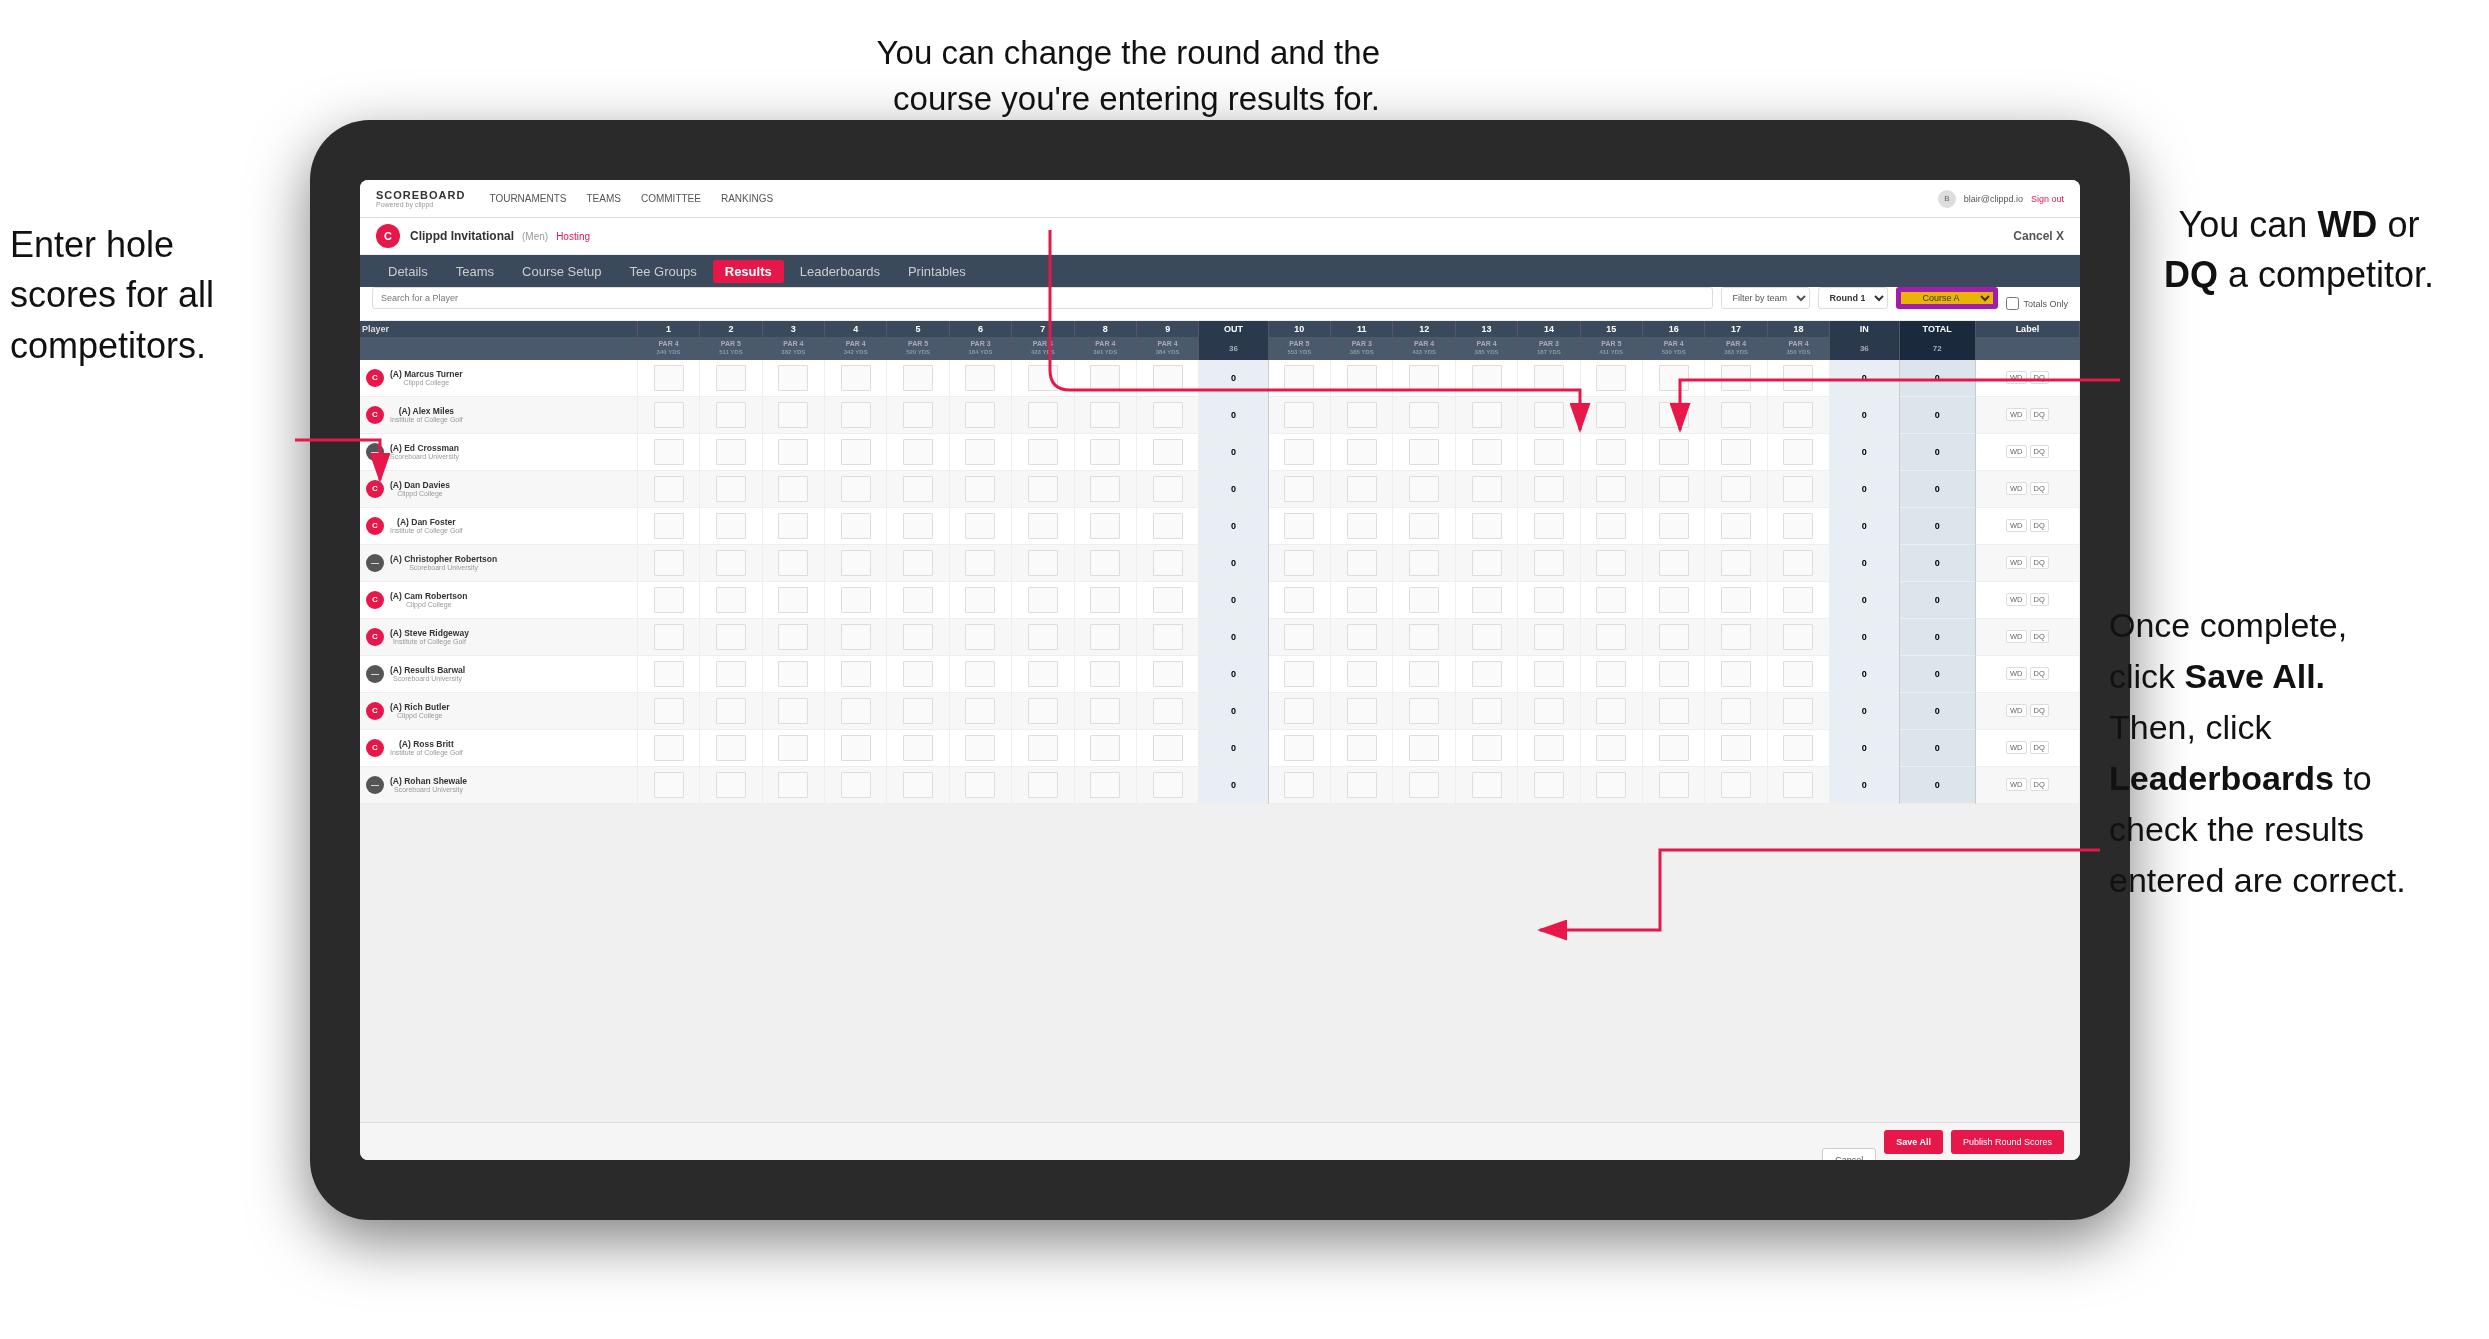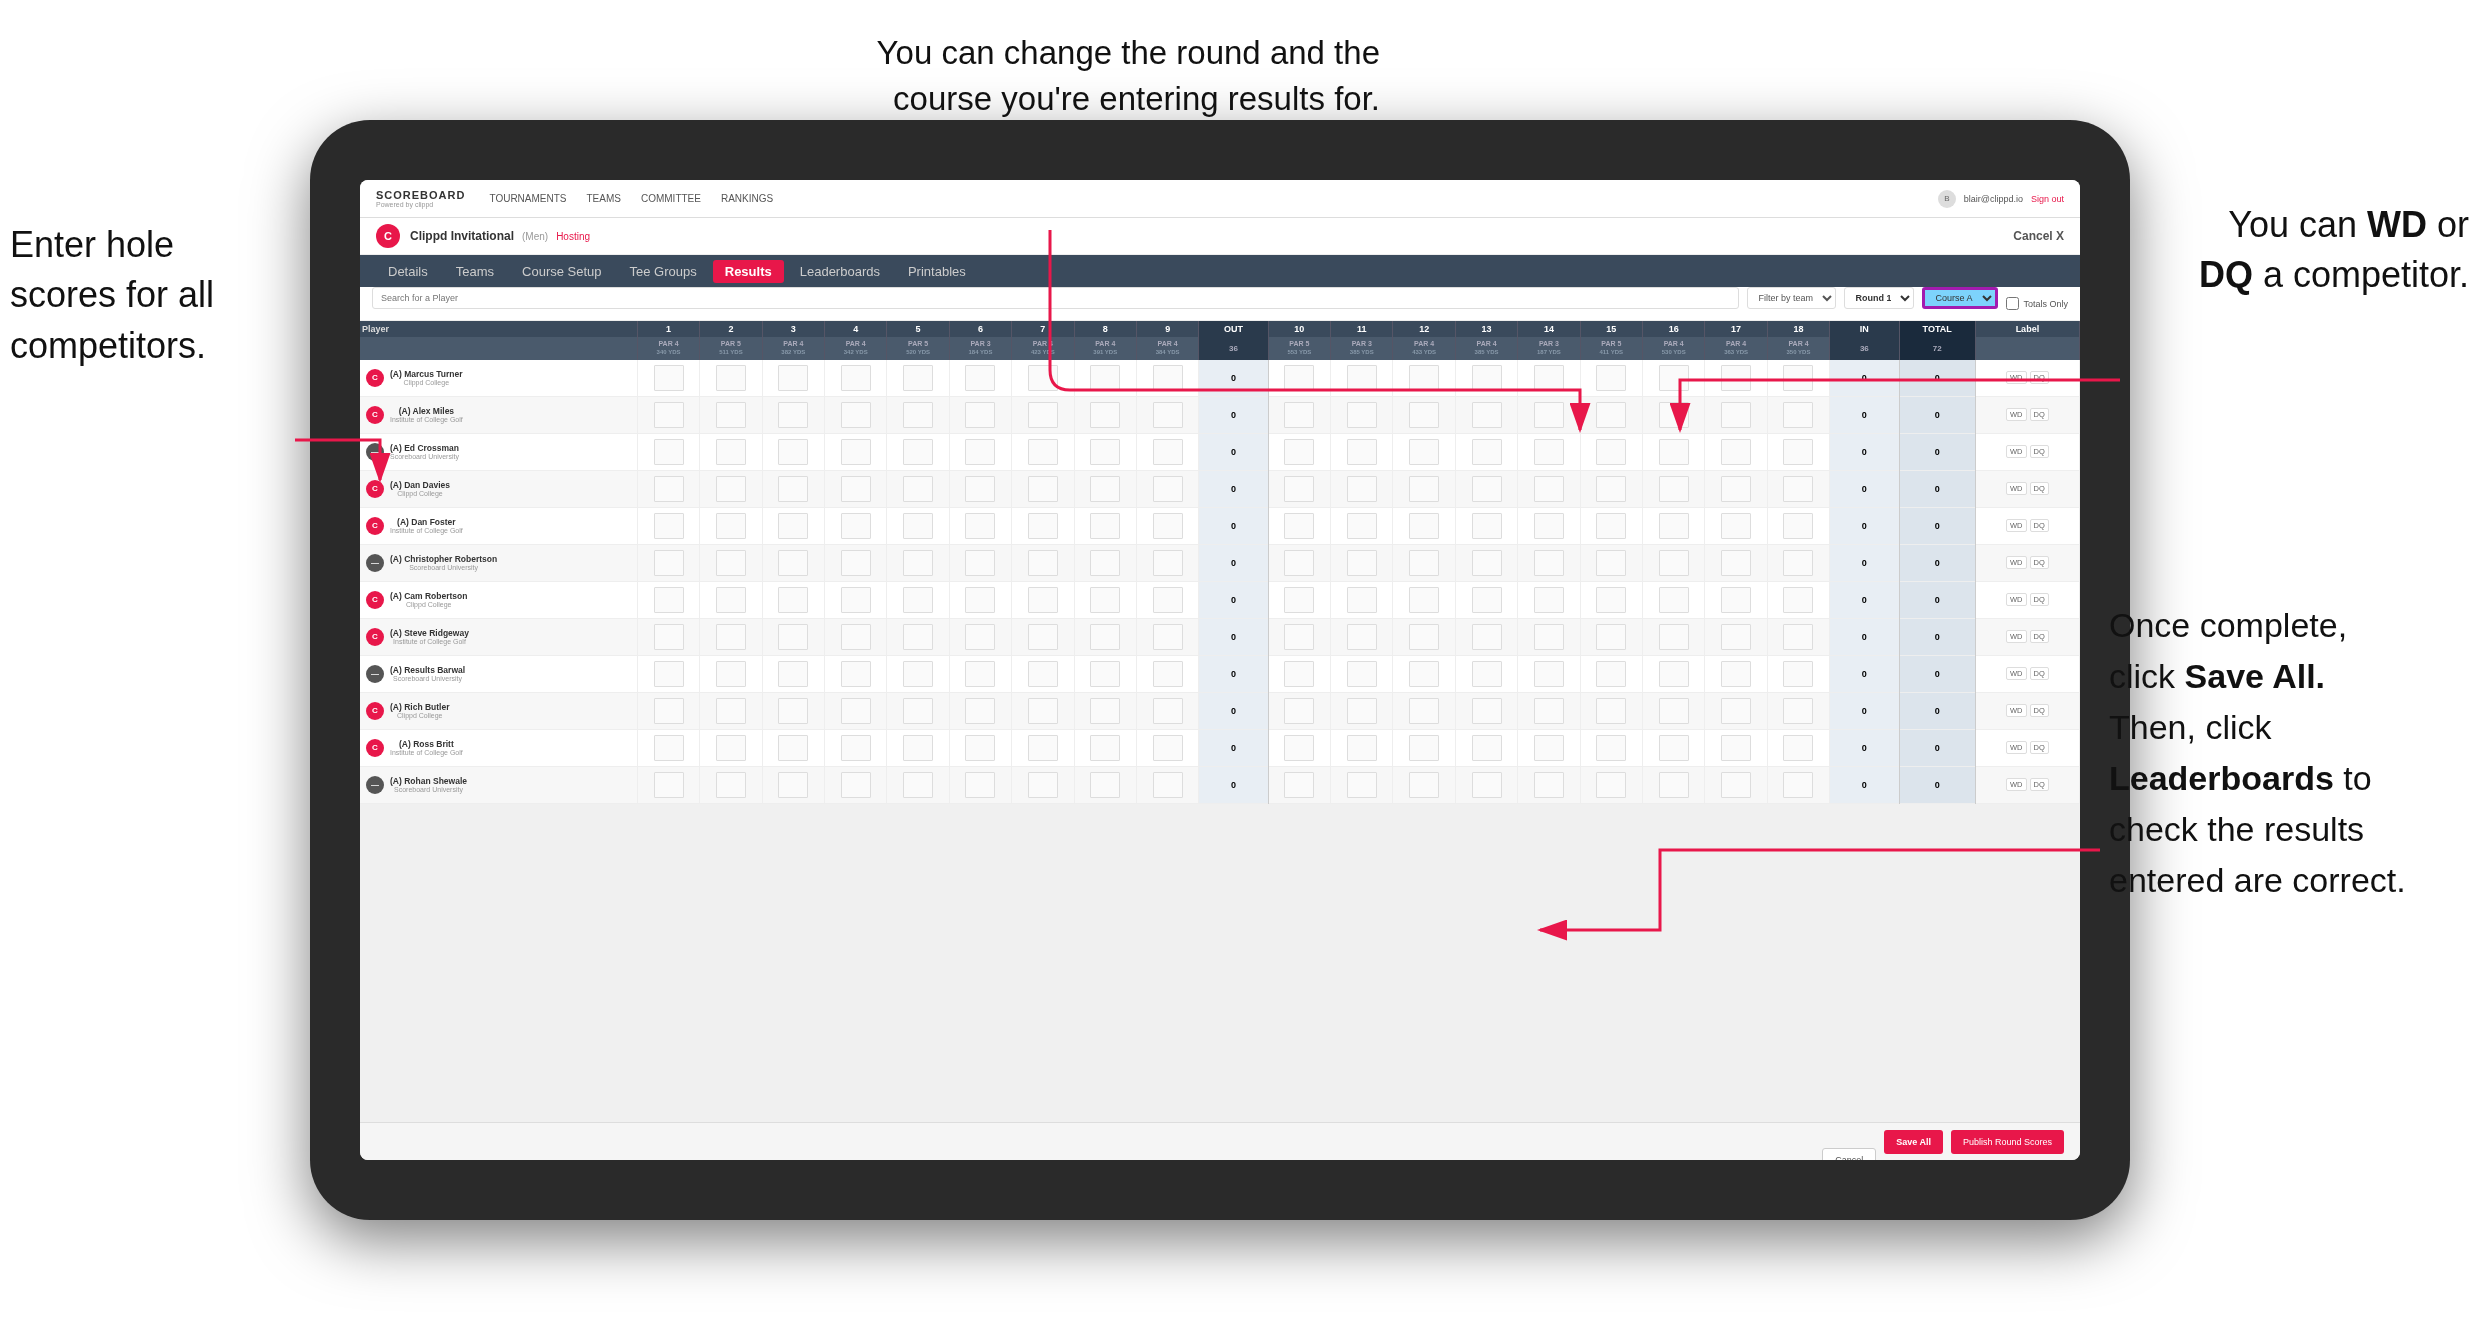--- a/index.html
+++ b/index.html
@@ -227,26 +227,26 @@
       border-radius: 3px;
       padding: 0 6px;
       font-size: 9px;
       color: #333;
       background: #fff;
       font-weight: bold;
     }
 
     .course-select {
       height: 22px;
-      border: 3px solid #a21caf;
+      border: 5px solid #a21caf;
       border-radius: 3px;
-      padding: 0 6px;
+      padding: 0 17px;
       font-size: 9px;
       color: #333;
-      background: #7dd3fc;
+      background: #eab308;
     }
 
     .totals-only-toggle {
       display: flex;
       align-items: center;
       gap: 4px;
       font-size: 9px;
       color: #555;
     }
 
@@ -1046,21 +1046,21 @@
 </div>
 
 <div class="annotation" style="top:30px; left:680px; width:700px; text-align:right; font-size:33px;">
   You can change the round and the<br>course you're entering results for.
 </div>
 
 <div class="annotation" style="top:220px; left:10px; width:280px; font-size:36px; line-height:1.4;">
   Enter hole<br>scores for all<br>competitors.
 </div>
 
-<div class="annotation" style="top:200px; right:20px; width:340px; font-size:36px; line-height:1.4; text-align:right;">
+<div class="annotation" style="top:200px; right:20px; width:340px; font-size:36px; line-height:1.4; text-align:center;">
   You can <strong>WD</strong> or<br><strong>DQ</strong> a competitor.
 </div>
 
 <div class="annotation" style="top:600px; right:20px; width:360px; font-size:34px; line-height:1.5; text-align:left;">
   Once complete,<br>click <strong>Save All.</strong><br>Then, click<br><strong>Leaderboards</strong> to<br>check the results<br>entered are correct.
 </div>
 
 <svg class="arrows-layer">
   <defs>
     <marker id="arrowhead-pink" markerWidth="10" markerHeight="7" refX="9" refY="3.5" orient="auto">

